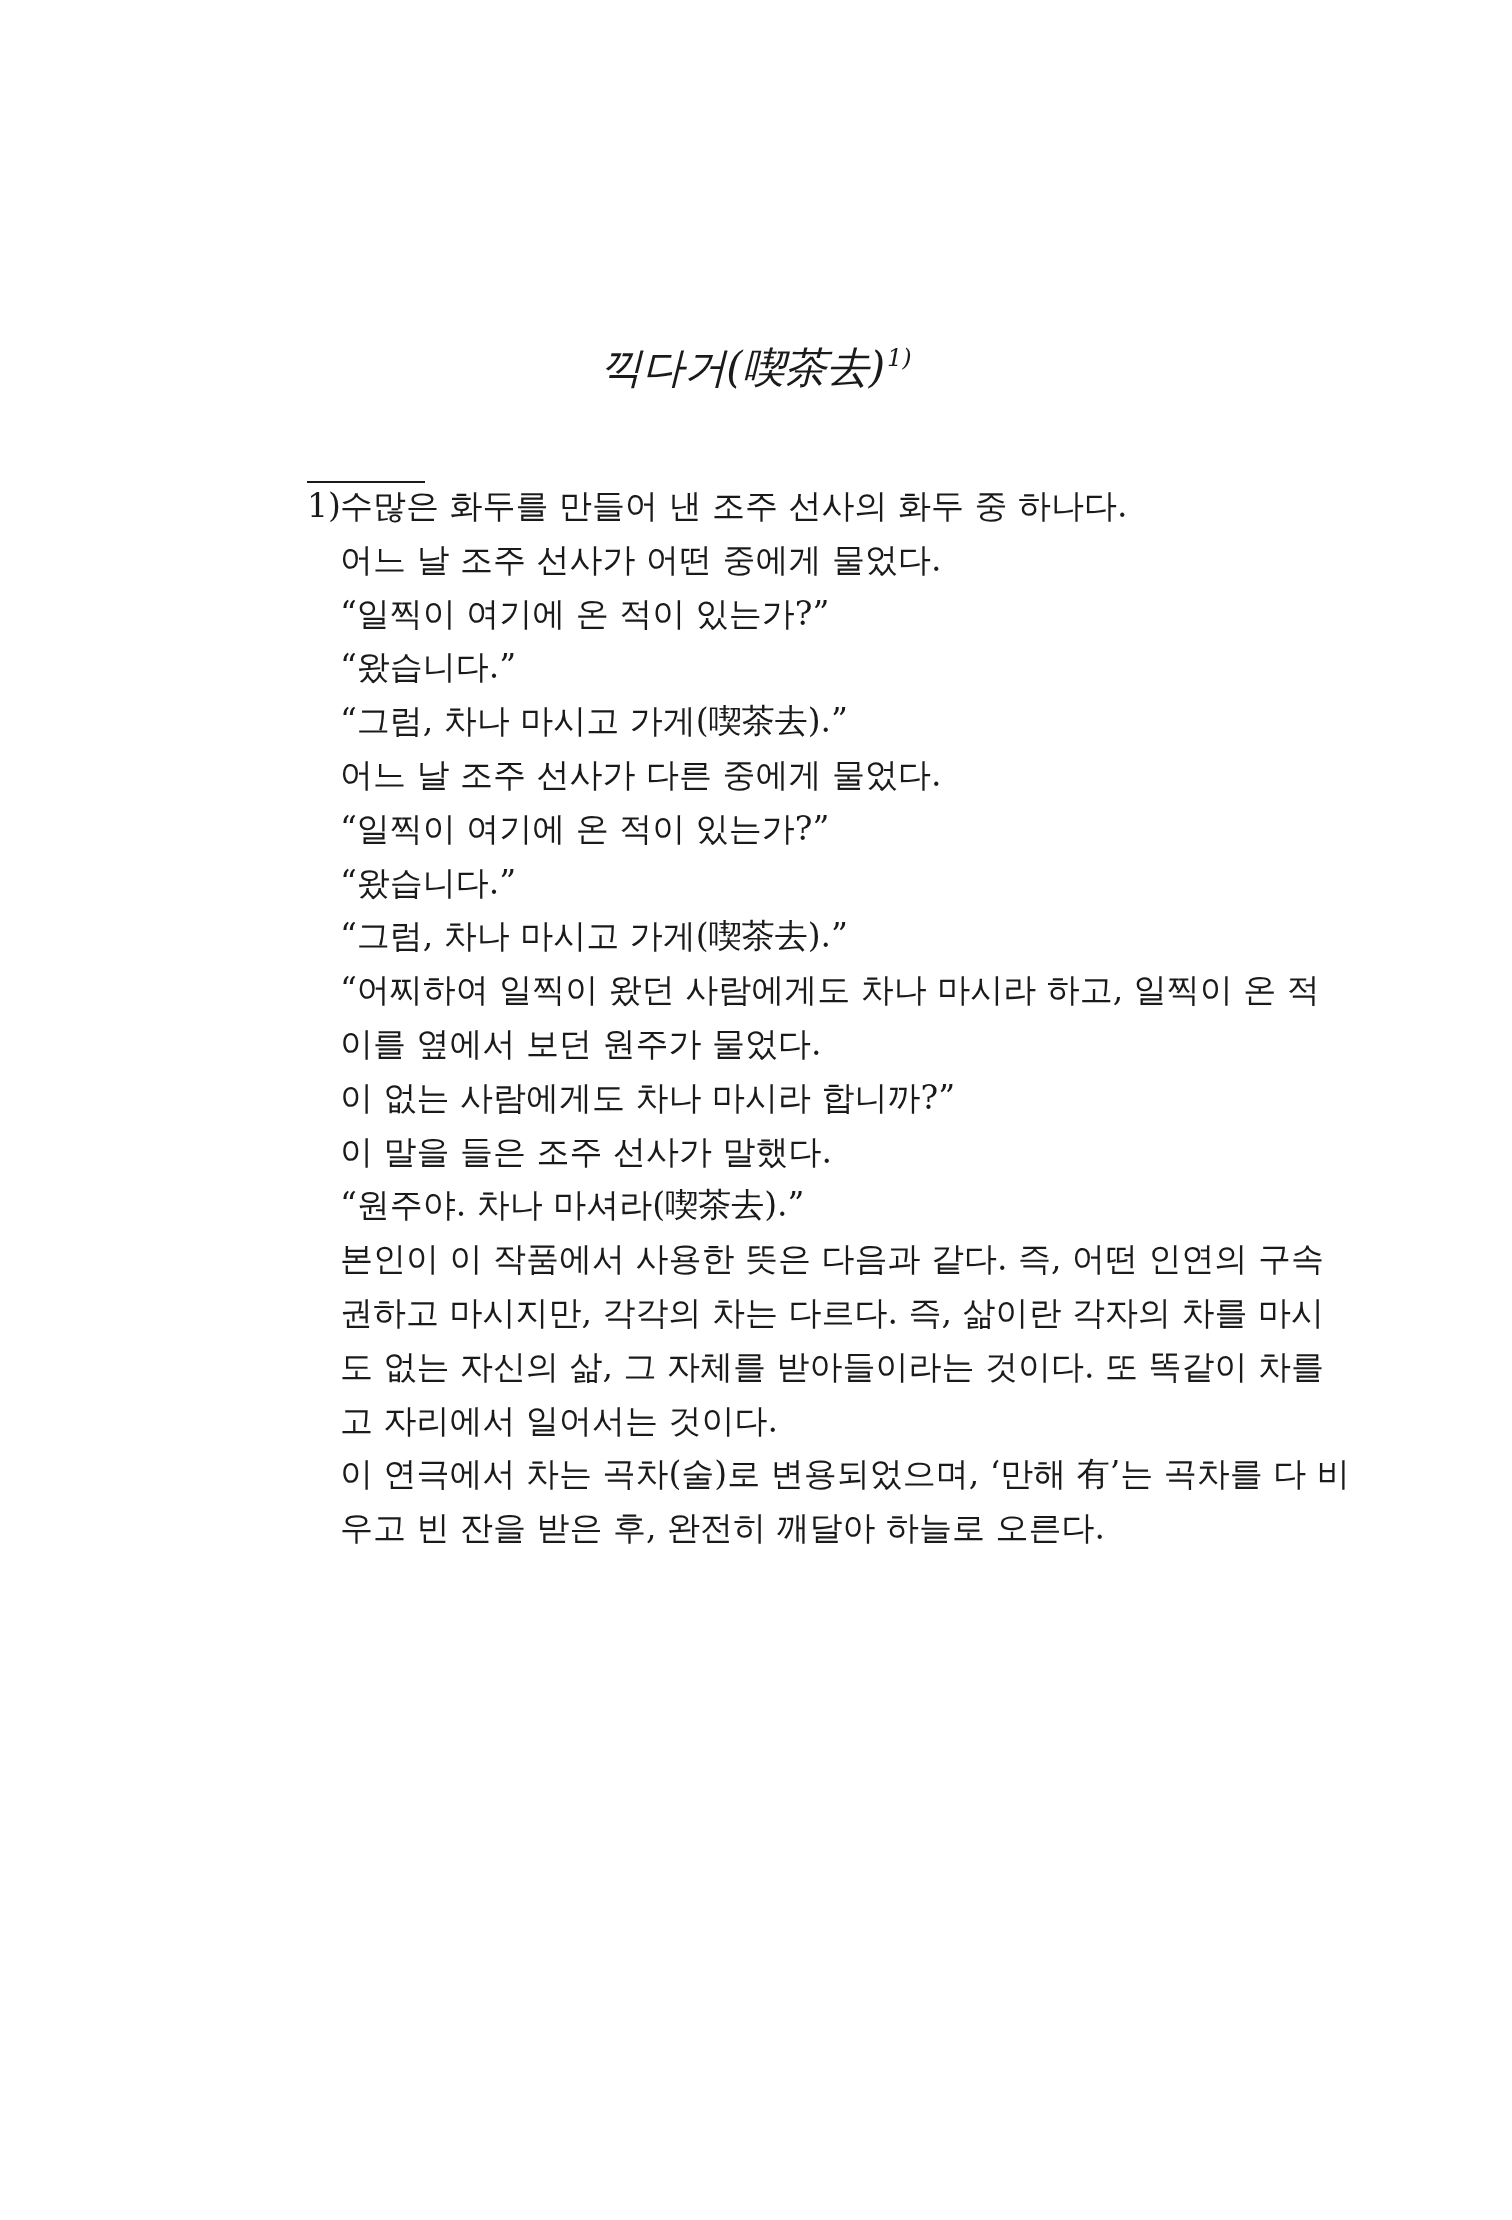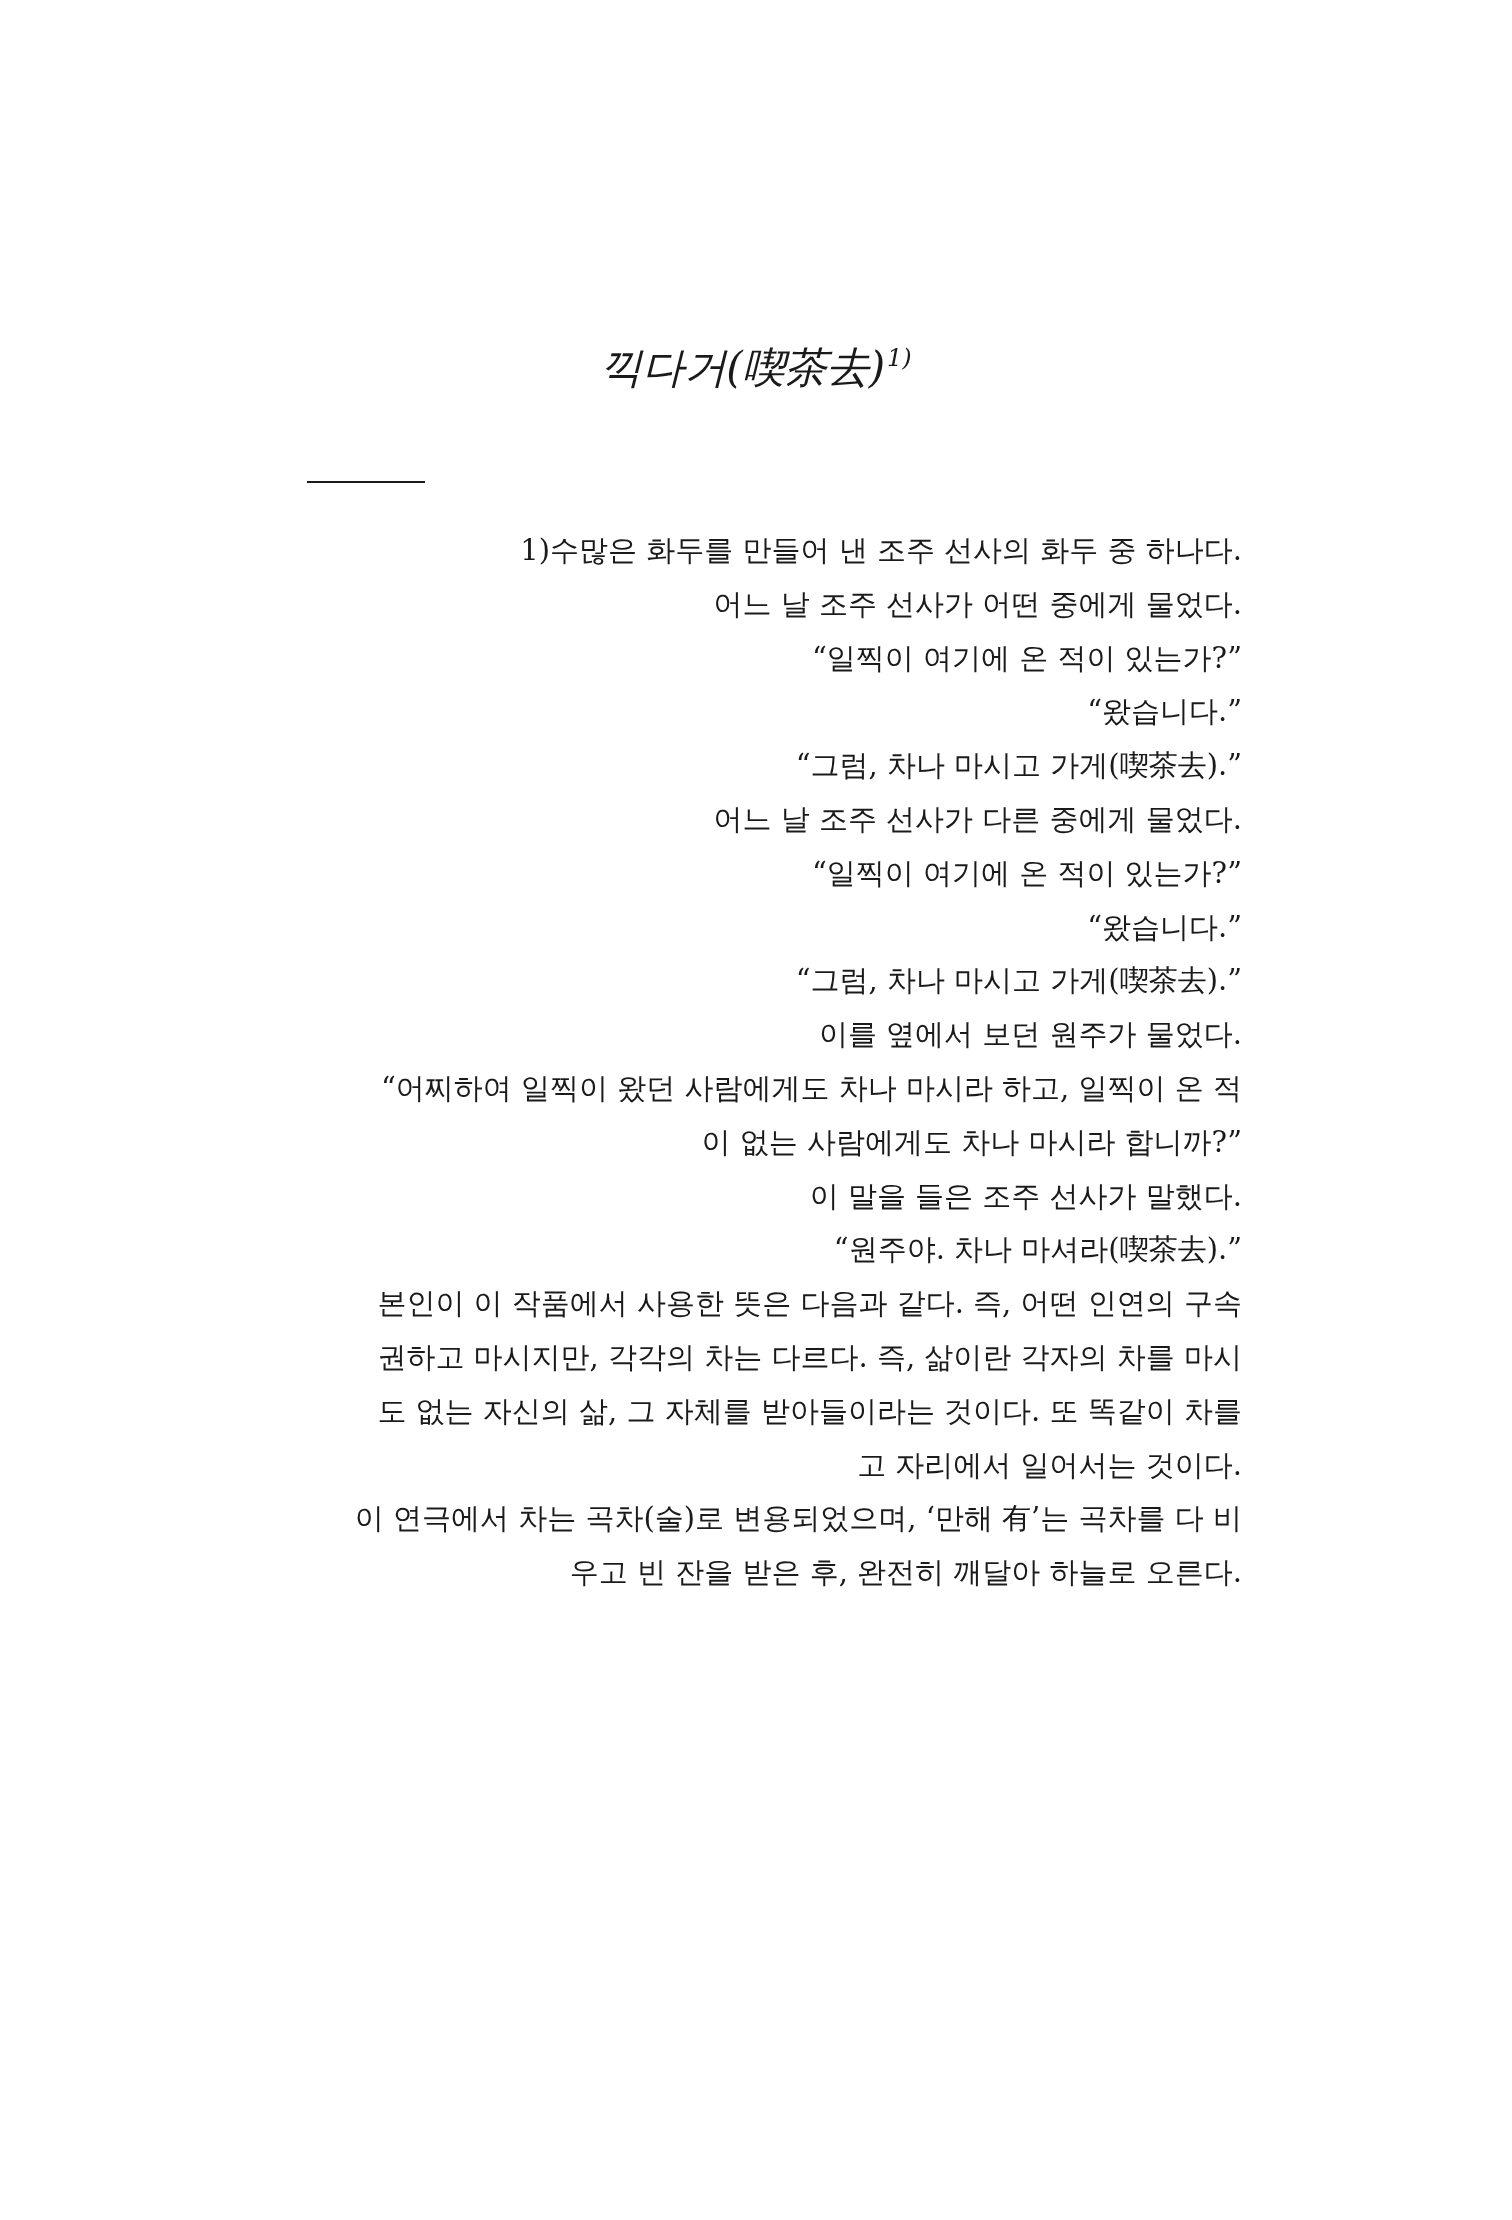--- a/index.html
+++ b/index.html
@@ -2,22 +2,22 @@
 <html><head>
 <meta charset="utf-8">
 <style>
   html, body { margin: 0; padding: 0; background: #ffffff; }
   body { width: 1512px; height: 2220px; position: relative; overflow: hidden;
          font-family: "DejaVu Serif", "Liberation Serif", serif; color: #1a1a1a; }
   .title { position: absolute; top: 330px; left: 0; width: 1512px; text-align: center;
            font-size: 42px; line-height: 56px; letter-spacing: 0px; font-style: italic; }
   .title sup { font-size: 24px; vertical-align: 16px; margin-left: 2px; }
   .rule { position: absolute; left: 307px; top: 481px; width: 118px; height: 2px; background: #1a1a1a; }
-  .footnote { position: absolute; left: 307px; top: 524px; width: 935px;
-              font-size: 29px; line-height: 53.8px; text-align: right; }
+  .footnote { position: absolute; left: 307px; top: 479px; width: 935px;
+              font-size: 33px; line-height: 53.8px; }
   .fn-line { white-space: nowrap; padding-left: 33px; }
   .fn-line.first { padding-left: 0; }
   .fn-num { display: inline-block; width: 33px; }
 </style>
 </head>
 <body>
 
 <div class="title">
   <span>끽다거(喫茶去)</span><sup>1)</sup>
 </div>
@@ -27,22 +27,22 @@
 <div class="footnote">
   <div class="fn-line first"><span class="fn-num">1)</span><span>수많은 화두를 만들어 낸 조주 선사의 화두 중 하나다.</span></div>
   <div class="fn-line">어느 날 조주 선사가 어떤 중에게 물었다.</div>
   <div class="fn-line">“일찍이 여기에 온 적이 있는가?”</div>
   <div class="fn-line">“왔습니다.”</div>
   <div class="fn-line">“그럼, 차나 마시고 가게(喫茶去).”</div>
   <div class="fn-line">어느 날 조주 선사가 다른 중에게 물었다.</div>
   <div class="fn-line">“일찍이 여기에 온 적이 있는가?”</div>
   <div class="fn-line">“왔습니다.”</div>
   <div class="fn-line">“그럼, 차나 마시고 가게(喫茶去).”</div>
+  <div class="fn-line">“어찌하여 일찍이 왔던 사람에게도 차나 마시라 하고, 일찍이 온 적</div>
   <div class="fn-line">이를 옆에서 보던 원주가 물었다.</div>
-  <div class="fn-line">“어찌하여 일찍이 왔던 사람에게도 차나 마시라 하고, 일찍이 온 적</div>
   <div class="fn-line">이 없는 사람에게도 차나 마시라 합니까?”</div>
   <div class="fn-line">이 말을 들은 조주 선사가 말했다.</div>
   <div class="fn-line">“원주야. 차나 마셔라(喫茶去).”</div>
   <div class="fn-line">본인이 이 작품에서 사용한 뜻은 다음과 같다. 즉, 어떤 인연의 구속</div>
   <div class="fn-line">권하고 마시지만, 각각의 차는 다르다. 즉, 삶이란 각자의 차를 마시</div>
   <div class="fn-line">도 없는 자신의 삶, 그 자체를 받아들이라는 것이다. 또 똑같이 차를</div>
   <div class="fn-line">고 자리에서 일어서는 것이다.</div>
   <div class="fn-line">이 연극에서 차는 곡차(술)로 변용되었으며, ‘만해 有’는 곡차를 다 비</div>
   <div class="fn-line">우고 빈 잔을 받은 후, 완전히 깨달아 하늘로 오른다.</div>
 </div>

